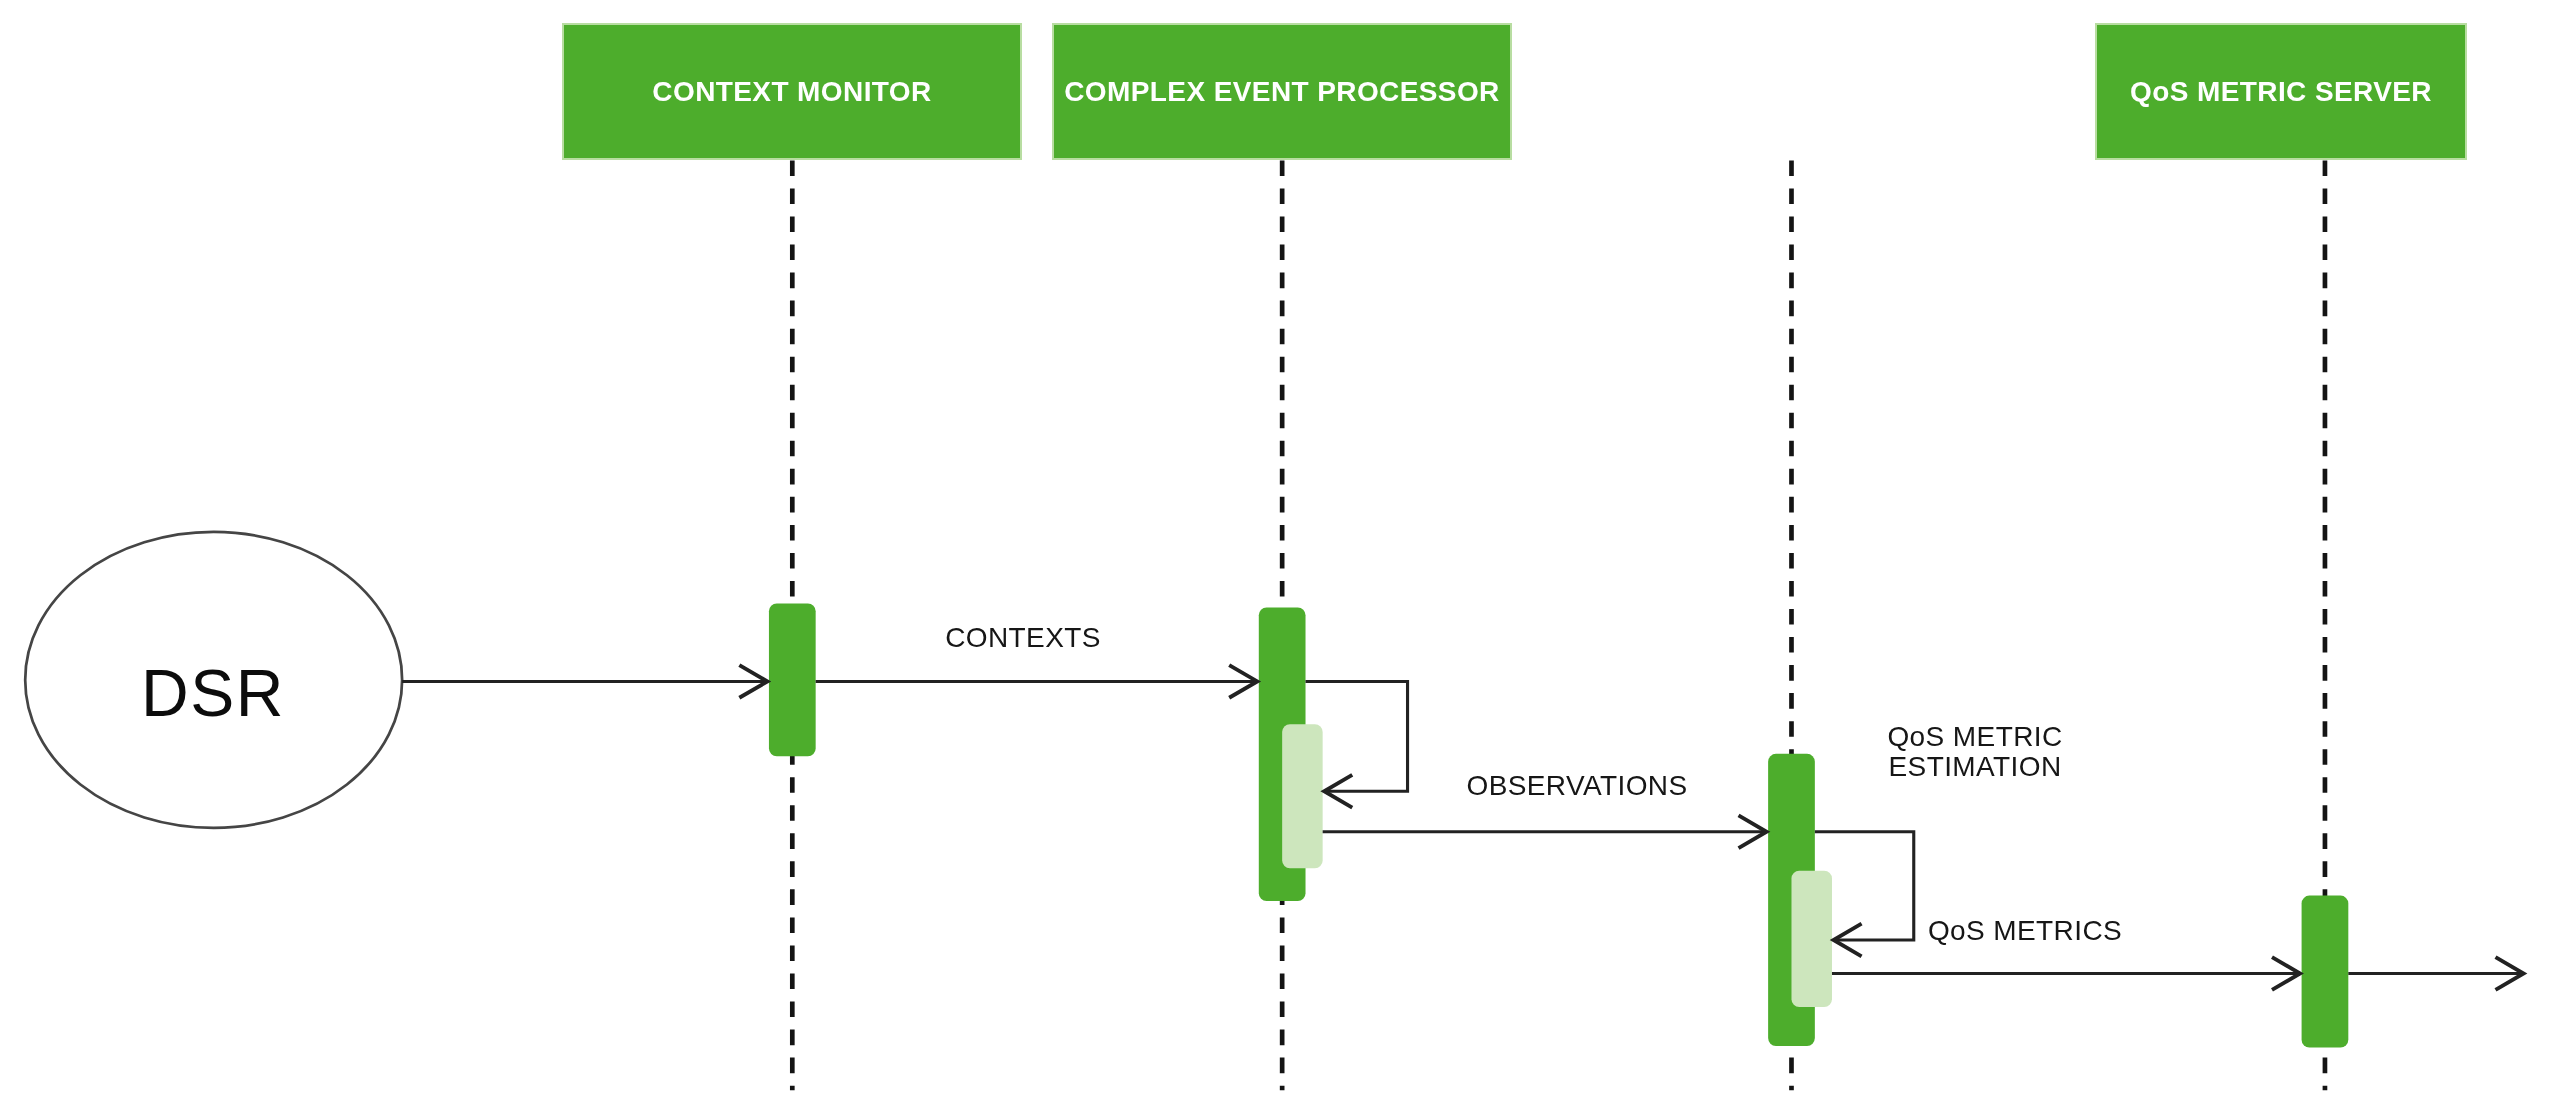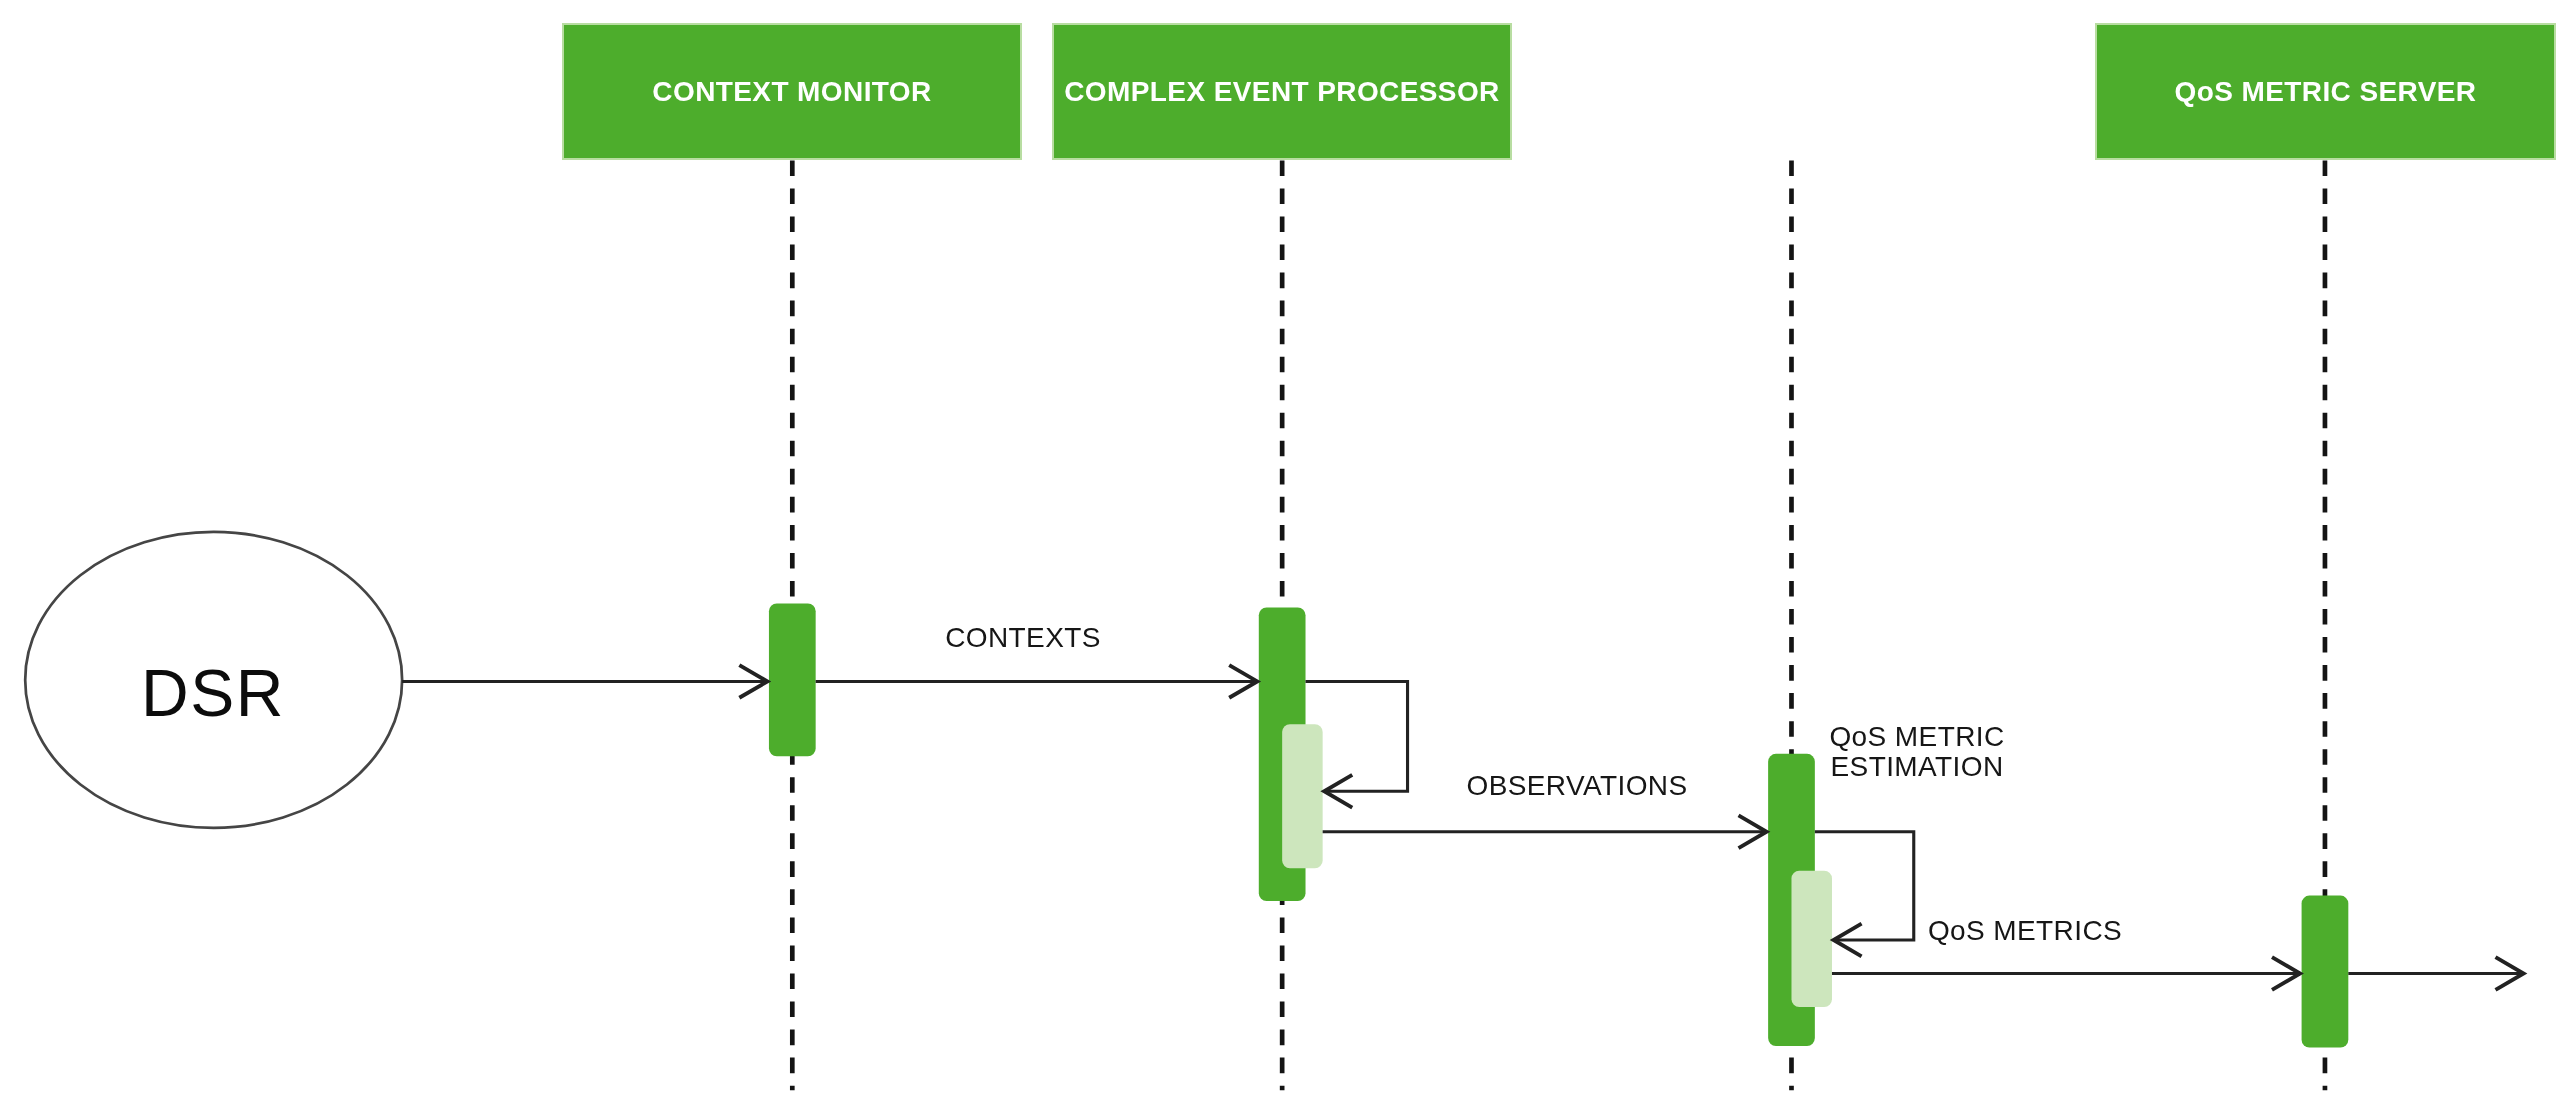--- a/index.html
+++ b/index.html
@@ -37,33 +37,33 @@
     border:2.3px solid var(--actor-border);
     box-sizing:border-box;
     display:flex;align-items:center;justify-content:center;
     color:var(--header-text);
     font-size:28px;font-weight:bold;letter-spacing:0.4px;
     text-align:center;white-space:nowrap;
   }
   .p1{left:562px;width:460px;}
   .p2{left:1052px;width:460px;}
   .p3{left:1563px;width:458px;}
-  .p4{left:2095px;width:461px;}
+  .p4{left:2095px;width:372px;}
   
   .msg-label{
     position:absolute;
     transform:translateX(-50%);
     color:var(--label-text);
     font-size:28px;font-weight:400;letter-spacing:0.4px;
     text-align:center;line-height:30px;white-space:nowrap;
   }
   .lbl-contexts{left:1023px;top:623px;}
   .lbl-cpd{left:1445px;top:573px;}
   .lbl-observations{left:1577px;top:771px;}
-  .lbl-qme{left:1917px;top:722px;text-align:center;}
+  .lbl-qme{left:1975px;top:722px;text-align:center;}
   .lbl-qosmetrics{left:2017px;top:916px;margin-left:8px;}
   
   .actor-label{
     position:absolute;left:213px;top:655px;
     transform:translateX(-50%);
     color:#0c0c0c;
     font-size:66px;font-weight:400;letter-spacing:1.6px;
     white-space:nowrap;
   }
 </style>

